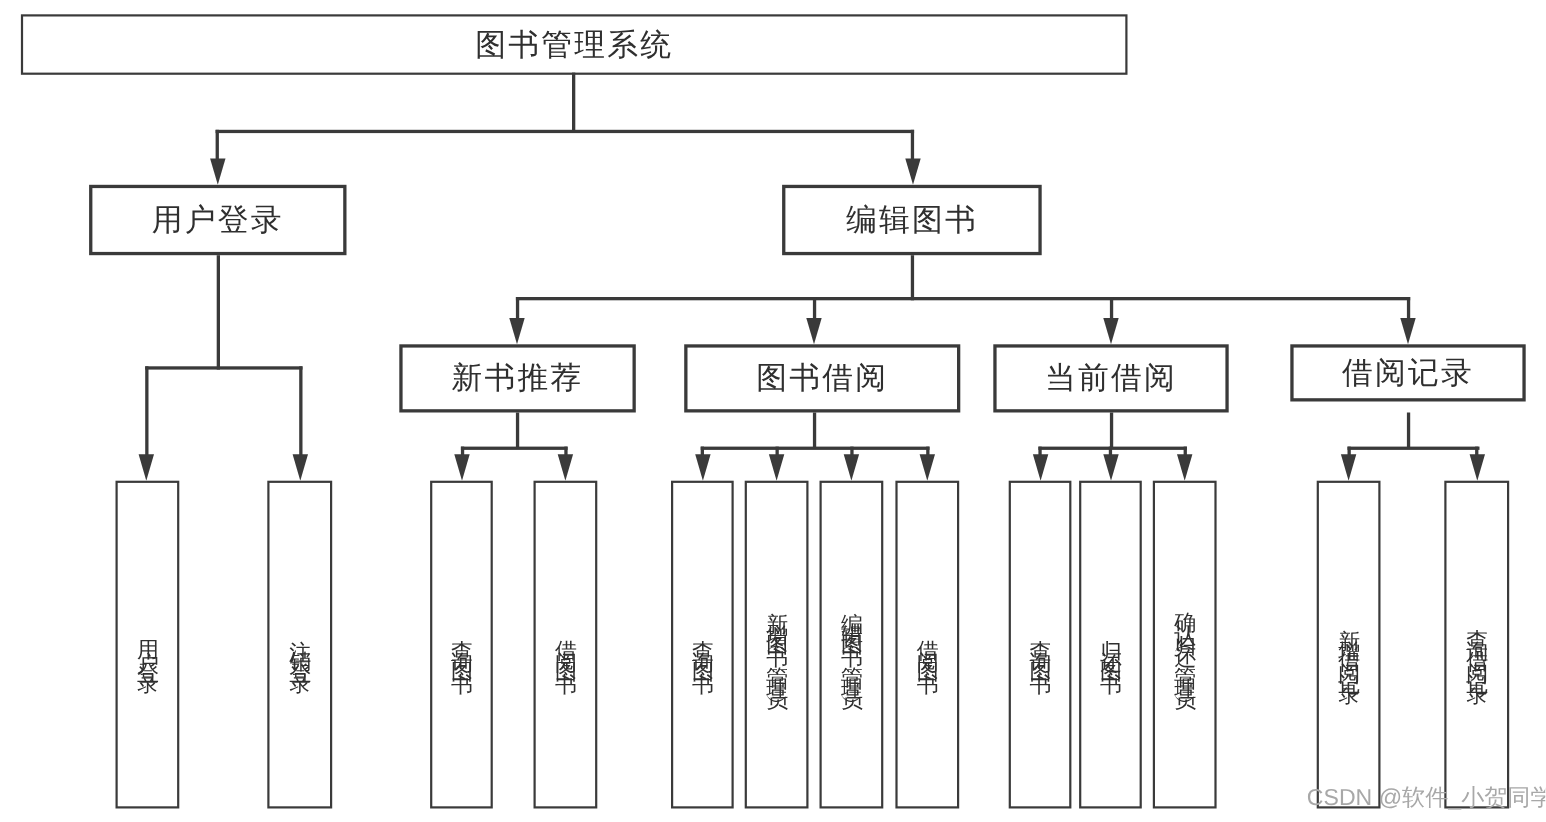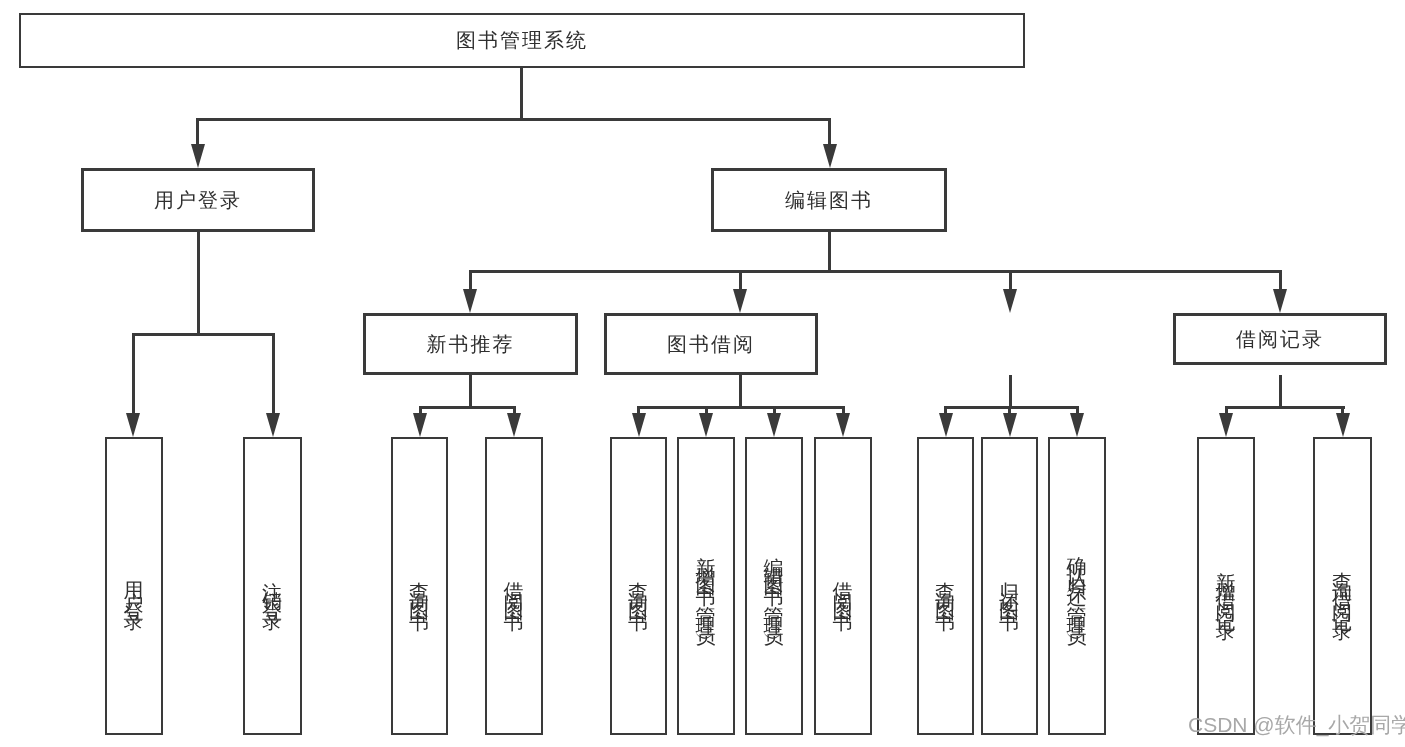--- a/index.html
+++ b/index.html
@@ -11,21 +11,21 @@
   html,body{margin:0;padding:0;background:var(--bg);}
   .canvas{
     position:relative;width:1405px;height:747px;background:var(--bg);
     font-family:"Liberation Sans",sans-serif;color:var(--text);overflow:hidden;
   }
   .box{
     position:absolute;background:#fff;border:2.5px solid var(--line);
     box-sizing:border-box;display:flex;align-items:center;justify-content:center;
   }
   .box.mid{border-width:3px;}
-  .hbox{font-size:20px;letter-spacing:2px;white-space:nowrap;}
+  .hbox{font-size:28px;letter-spacing:2px;white-space:nowrap;}
   .leaf span{
     writing-mode:vertical-rl;text-orientation:mixed;
     font-size:20px;letter-spacing:10px;line-height:1;
   }
   .vline,.hline{position:absolute;background:var(--line);}
   .vline{width:3px;}
   .hline{height:3px;}
   .arr{
     position:absolute;width:0;height:0;
     border-left:7px solid transparent;border-right:7px solid transparent;
@@ -72,22 +72,25 @@
   <div class="vline" style="left:1008.5px;top:270px;height:27px;"></div>
   <div class="vline" style="left:1278.5px;top:270px;height:27px;"></div>
   <div class="arr" style="left:463px;top:289px;"></div>
   <div class="arr" style="left:733px;top:289px;"></div>
   <div class="arr" style="left:1003px;top:289px;"></div>
   <div class="arr" style="left:1273px;top:289px;"></div>
 
   <div class="box hbox mid" style="left:363px;top:313px;width:215px;height:62px;text-align:right;">
     <span>新书推荐</span>
   </div>
-  <div class="box hbox mid" style="left:604px;top:313px;width:214px;height:62px;">
+  <div class="box hbox mid" style="left:622px;top:313px;width:251px;height:62px;">
     <span>图书借阅</span>
+  </div>
+  <div class="box hbox mid" style="left:903px;top:313px;width:214px;height:62px;">
+    <span>当前借阅</span>
   </div>
   <div class="box hbox mid" style="left:1173px;top:313px;width:214px;height:52px;">
     <span>借阅记录</span>
   </div>
 
   <div class="vline" style="left:468.5px;top:375px;height:33px;"></div>
   <div class="hline" style="left:418.5px;top:406px;width:97px;"></div>
   <div class="vline" style="left:418.5px;top:406px;height:15px;"></div>
   <div class="vline" style="left:512.5px;top:406px;height:15px;"></div>
   <div class="arr" style="left:413px;top:413px;"></div>

